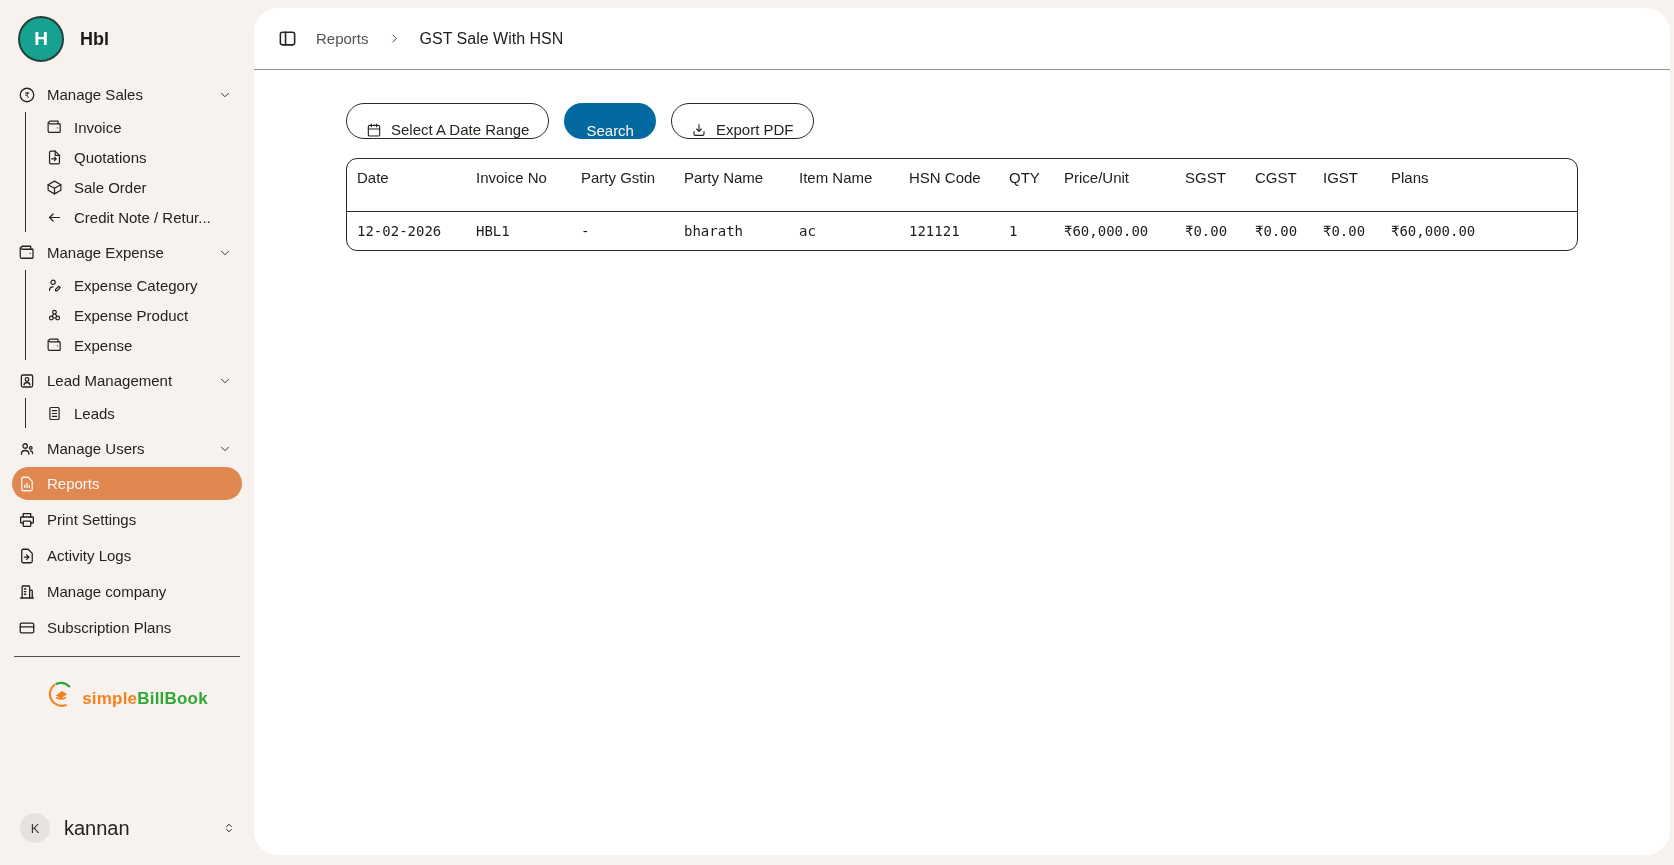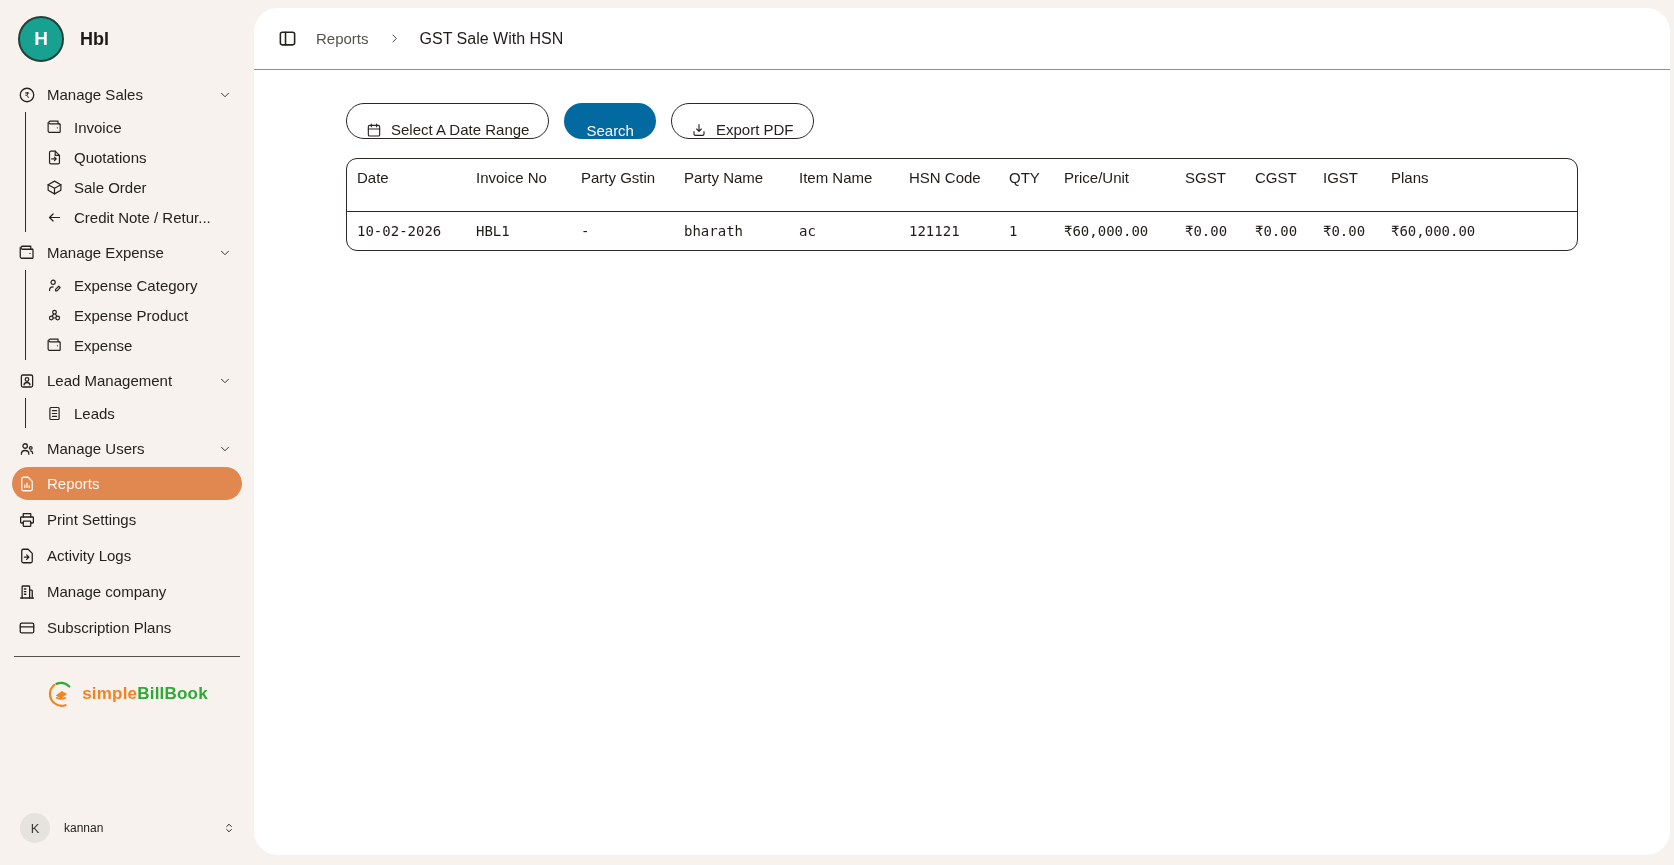--- a/index.html
+++ b/index.html
@@ -27,30 +27,30 @@
   .group { margin-top:5px; }
   .sub-list { margin:2px 0 4px 13px; border-left:1px solid #2f2c28;text-align:center; }
   .sub-row { display:flex; align-items:center; gap:11px; height:30px;
     padding-left:20px; color:#26231f; cursor:pointer; }
   .nav-item { display:flex; align-items:center; gap:11px; height:33px;
     padding:0 12px 0 6px; margin-top:3px; border-radius:17px; cursor:pointer; }
   .nav-item.active { background:#e08850; color:#fdf8f4; }
 
   .side-divider { border:none; border-top:1px solid #55504a; margin:12px 14px 0; }
 
-  .sbb { display:flex; align-items:center; justify-content:center; gap:6px; margin-top:22px; }
+  .sbb { display:flex; align-items:flex-end; justify-content:center; gap:6px; margin-top:22px; }
   .sbb-text { font-size:17px; font-weight:bold; letter-spacing:.2px; }
   .sbb-text .p1 { color:#f58220; }
   .sbb-text .p2 { color:#2fa836; }
 
   .user-row { margin-top:auto; display:flex; align-items:center; gap:14px;
     padding:8px 18px 8px 20px; cursor:pointer; }
   .user-avatar { width:30px; height:30px; border-radius:50%; background:#e6e2dd;
     color:#3c3935; font-size:13px; display:flex; align-items:center; justify-content:center; }
-  .user-name { font-size:12px; color:#26231f; }
+  .user-name { font-size:20px; color:#26231f; }
   .user-row .chev { margin-left:auto; color:#26231f; }
 
   
   .main { position:absolute; left:254px; top:8px; right:4px; bottom:10px;
     background:#ffffff; border-radius:24px; overflow:hidden;
     display:flex; flex-direction:column; }
   .topbar { height:62px; flex:0 0 auto; display:flex; align-items:center;
     gap:19px; padding:0 24px; border-bottom:1px solid #918e8a; }
   .crumb-muted { color:#55524d; font-size:15px; cursor:pointer; }
   .crumb-sep { color:#3a3733; display:flex; }
@@ -386,21 +386,21 @@
             <th>QTY</th>
             <th>Price/Unit</th>
             <th>SGST</th>
             <th>CGST</th>
             <th>IGST</th>
             <th>Plans</th>
           </tr>
         </thead>
         <tbody>
           <tr>
-            <td>10-02-2026</td>
+            <td>12-02-2026</td>
             <td>HBL1</td>
             <td>-</td>
             <td>bharath</td>
             <td>ac</td>
             <td>121121</td>
             <td>1</td>
             <td>₹60,000.00</td>
             <td>₹0.00</td>
             <td>₹0.00</td>
             <td>₹0.00</td>

